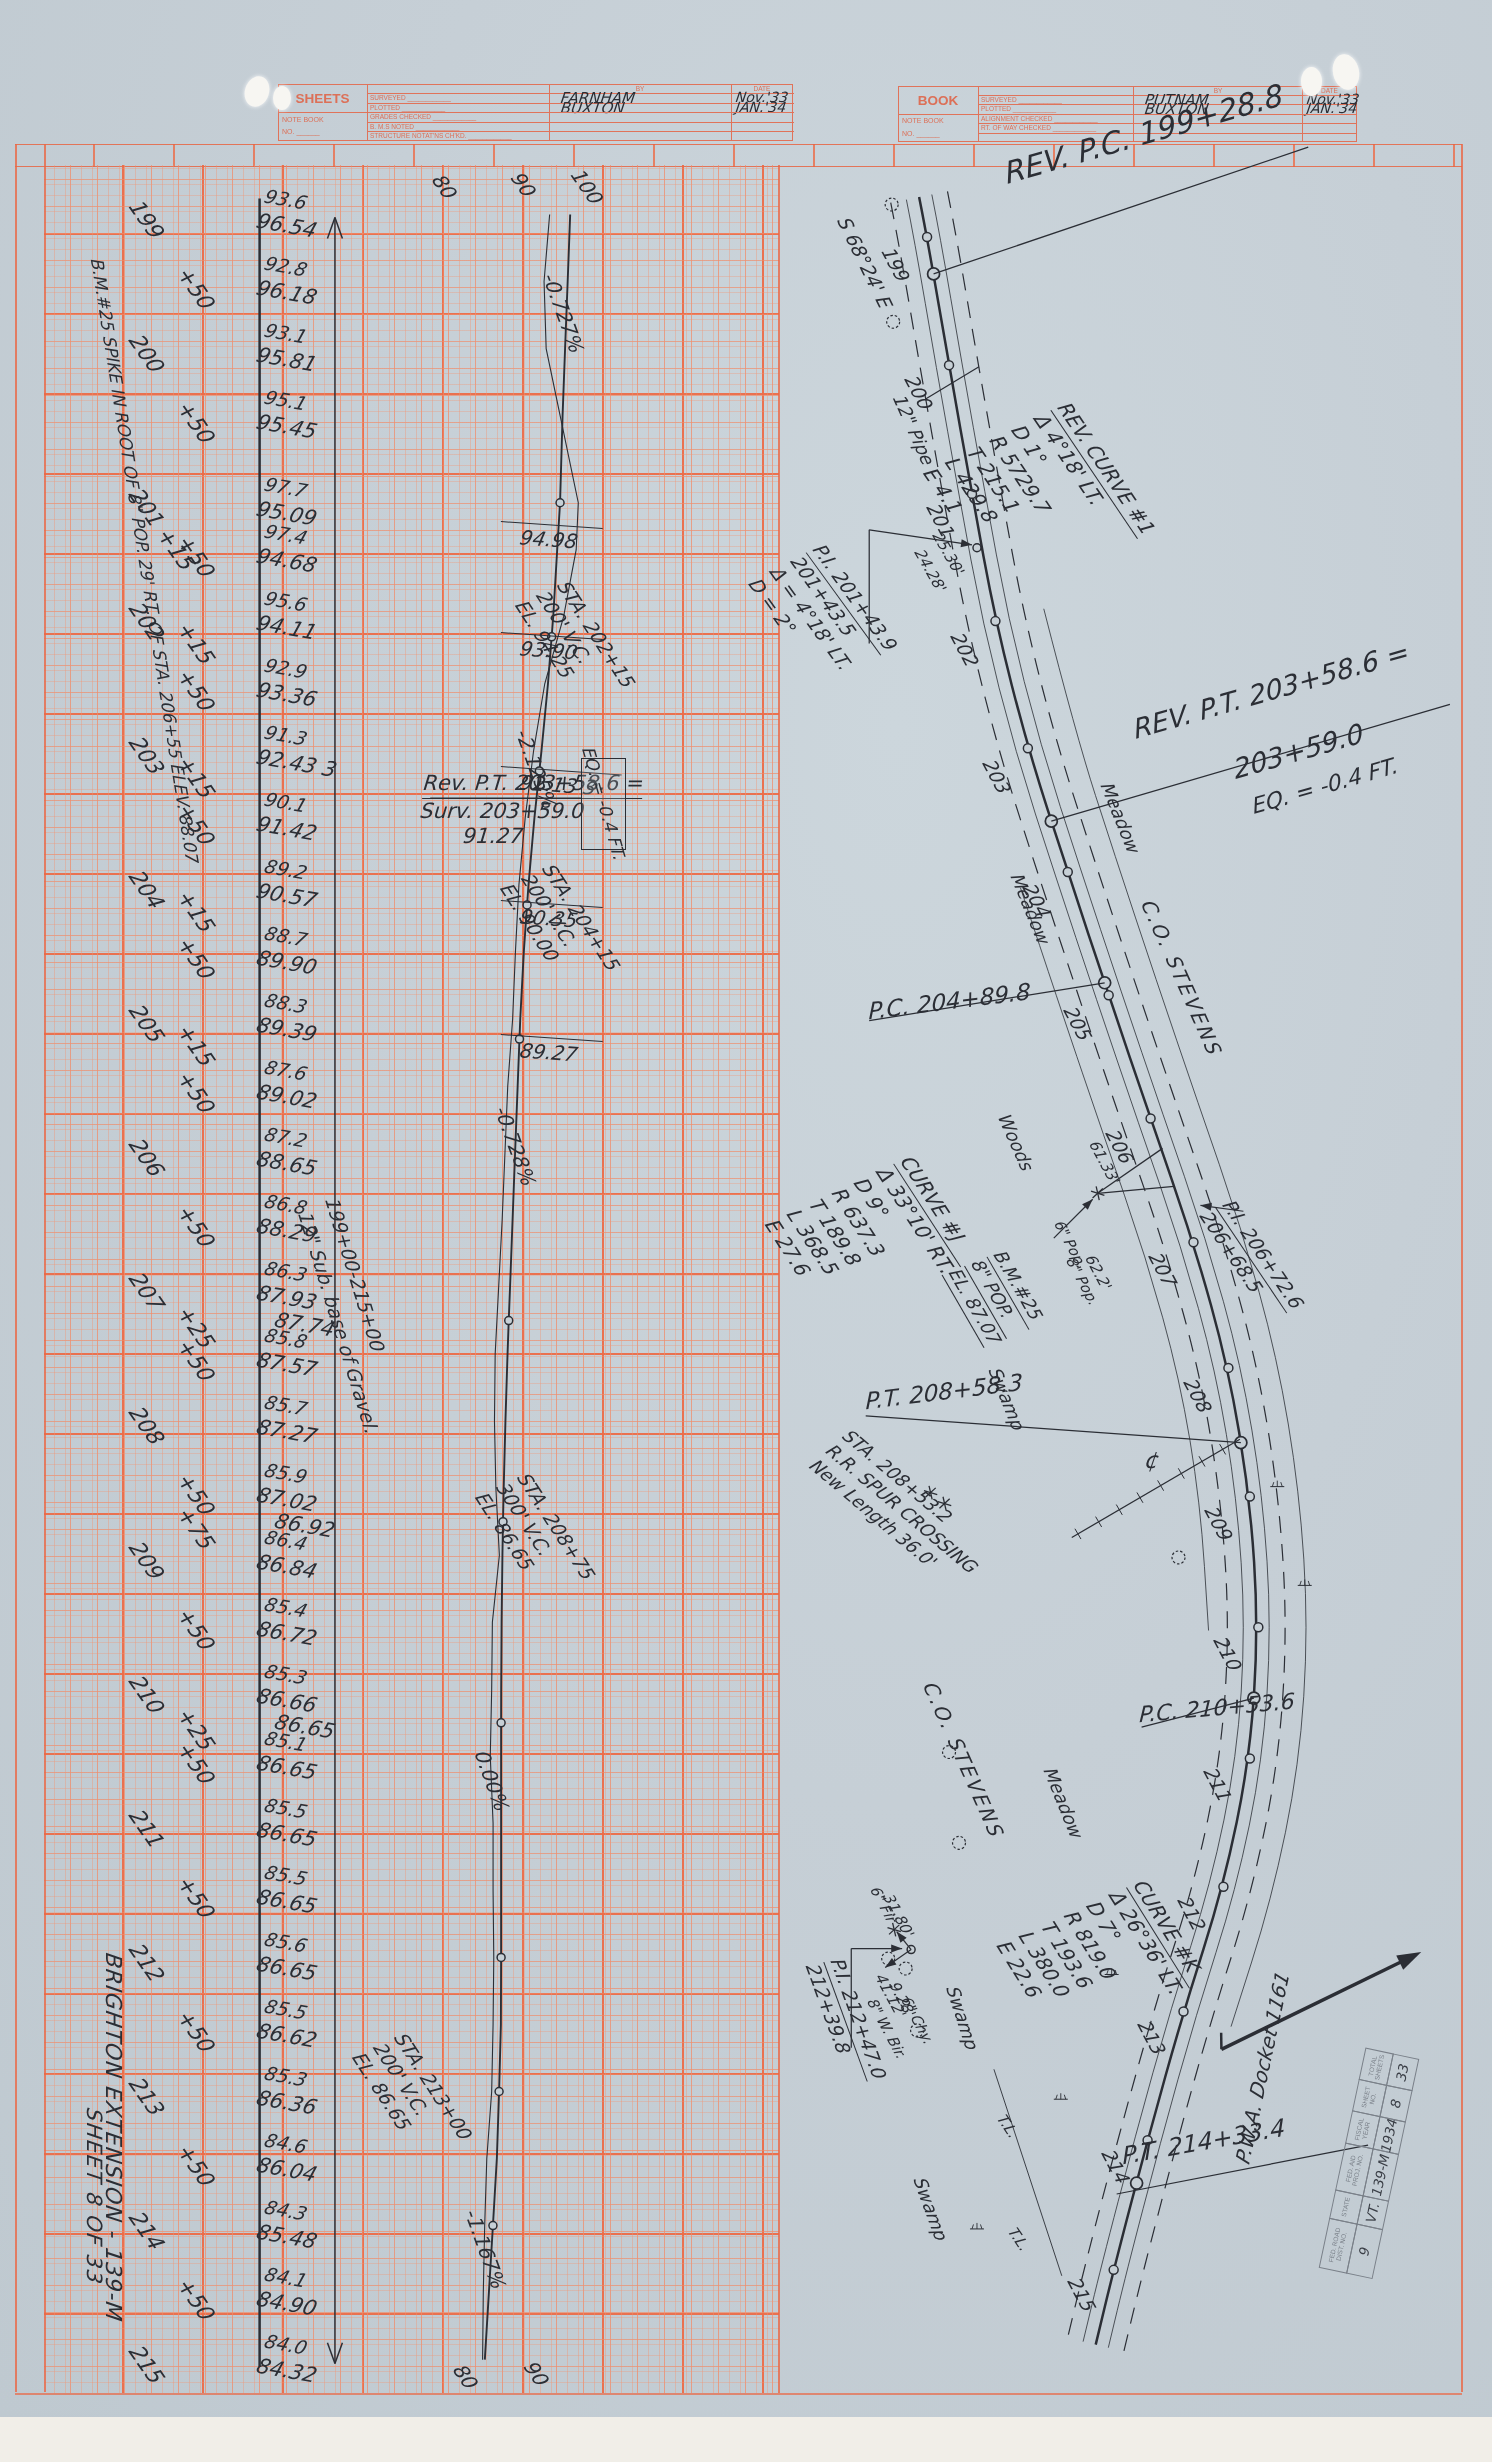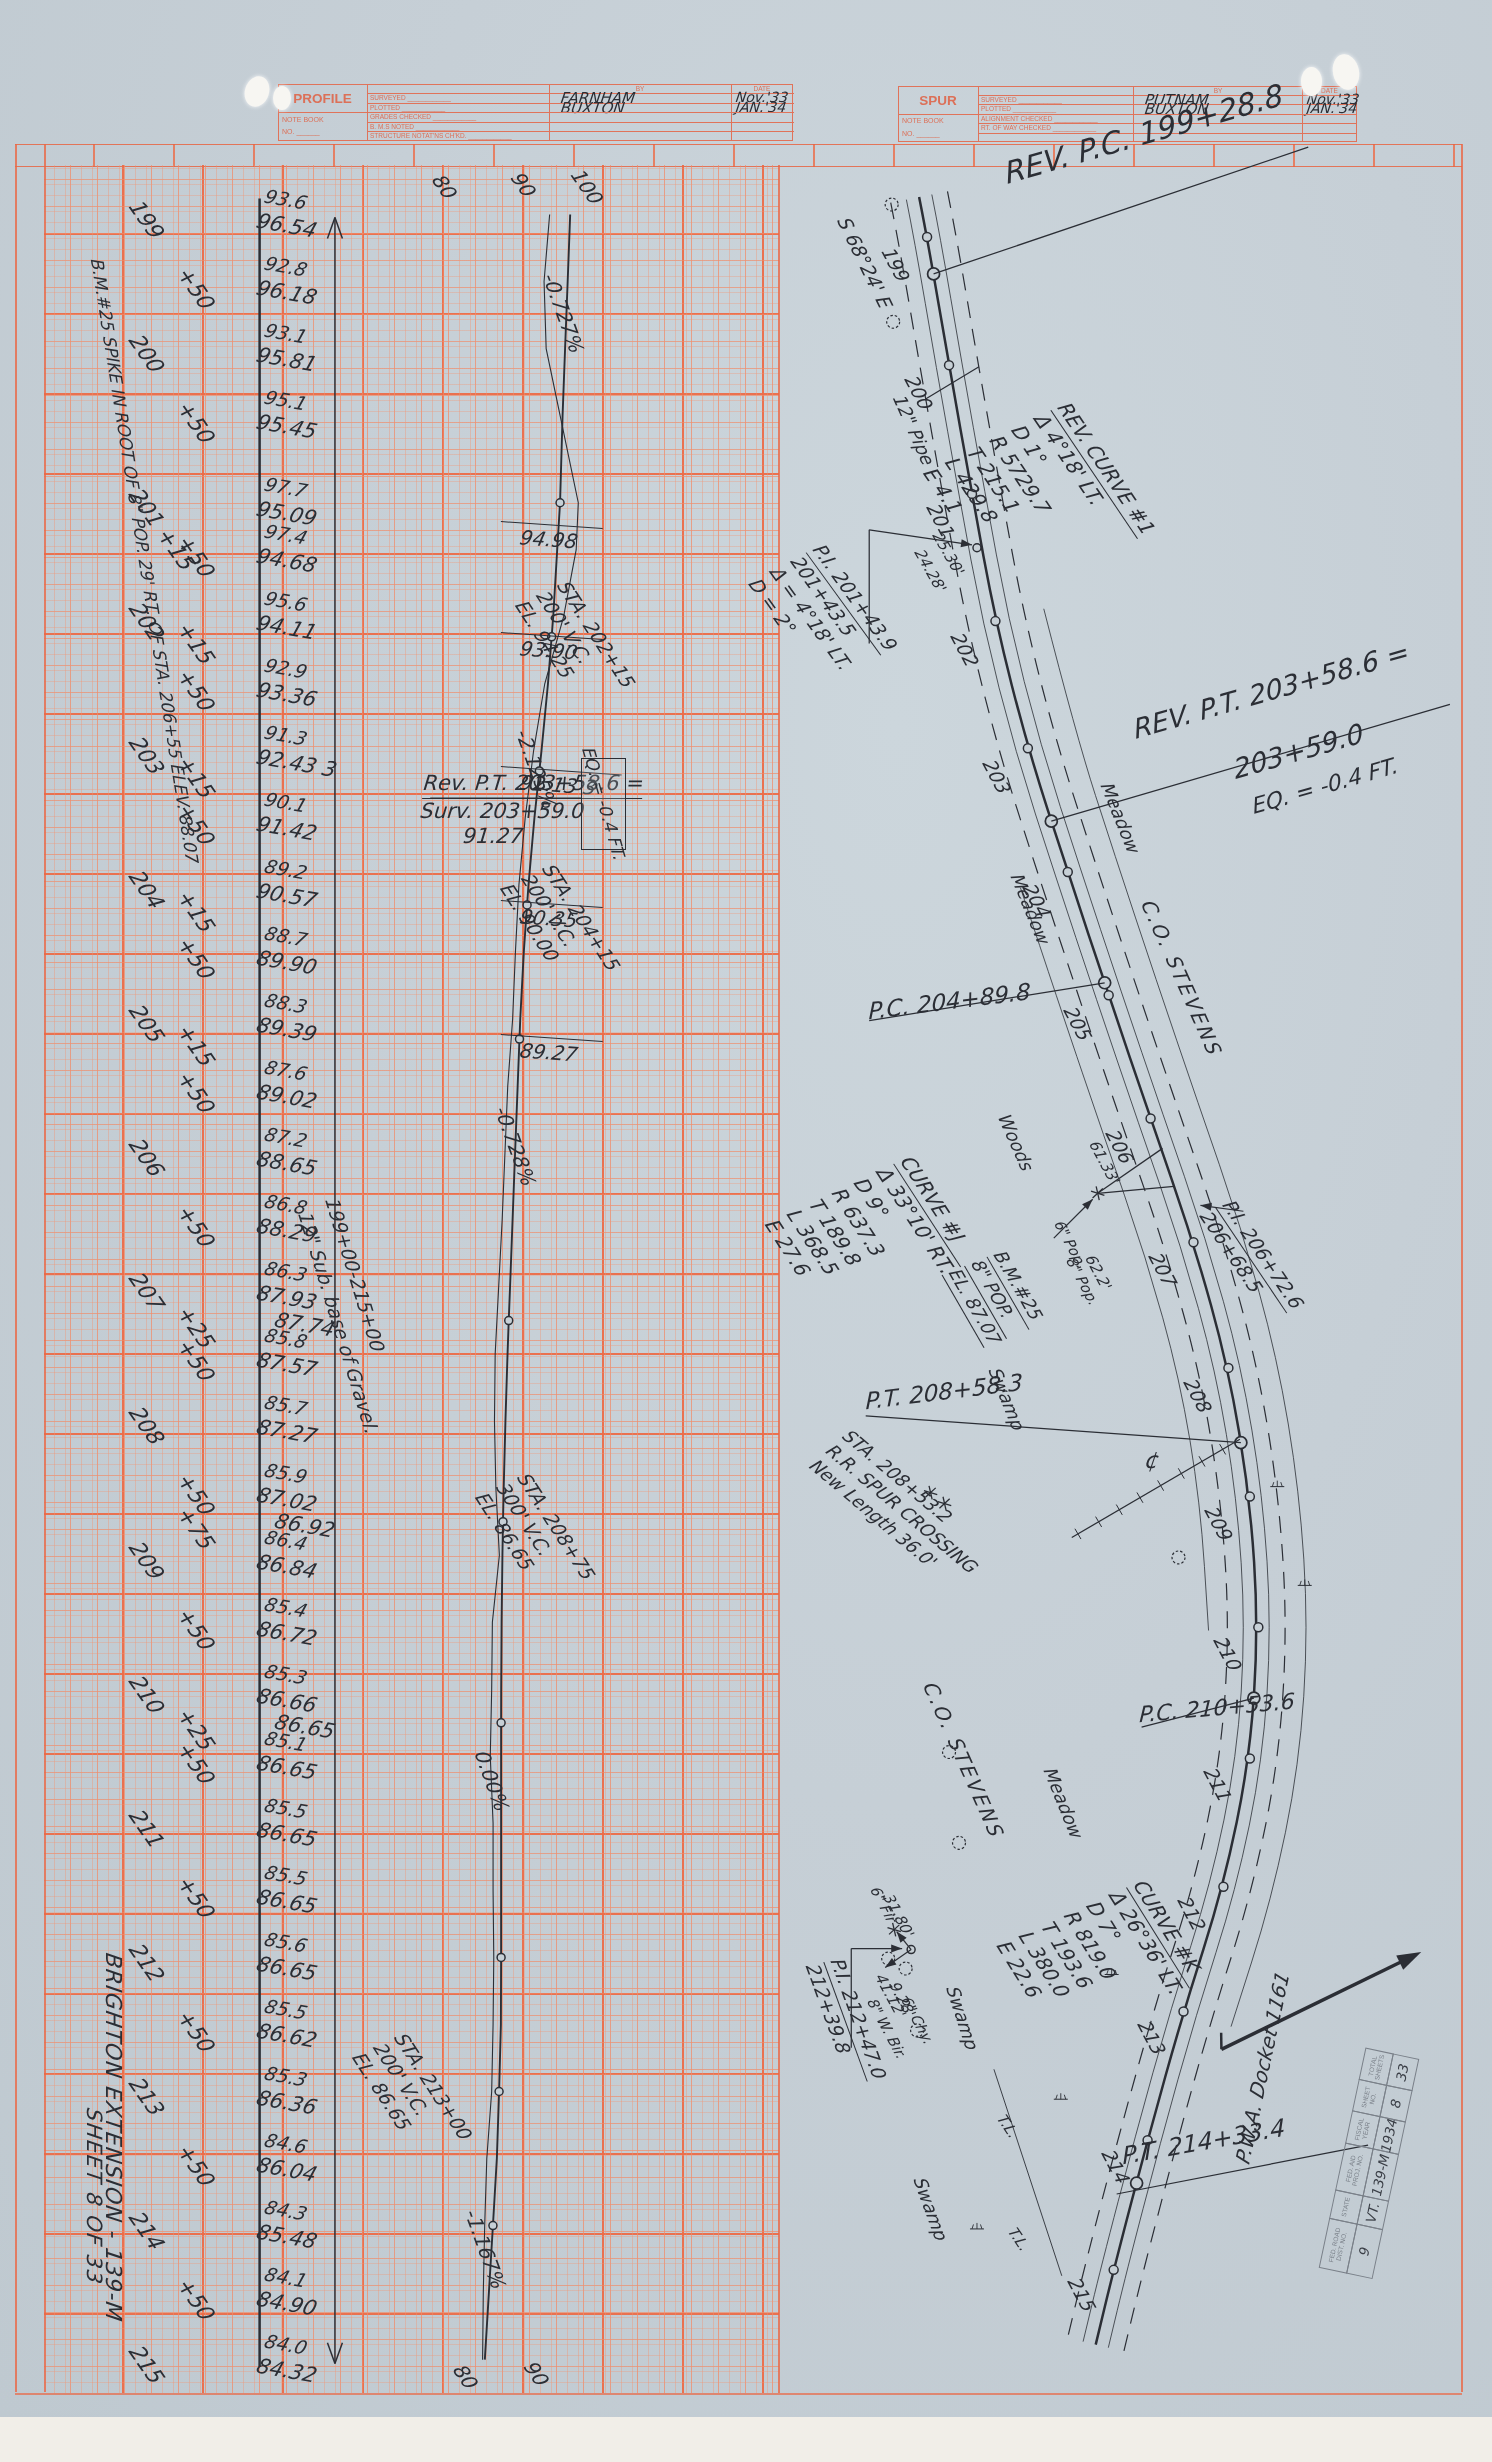--- a/index.html
+++ b/index.html
@@ -48,21 +48,21 @@
   <div class="rule-orange-v" style="left:1461px;top:144px;height:2248px;"></div>
   <div class="rule-orange-h" style="left:15px;top:2393px;width:1447px;"></div>
 
   <div class="tb" id="tb-left" style="left: 278px; top: 84px; width: 515px; height: 57px;">
       <div class="bx" style="left: 0px; top: 0px; width: 513px; height: 55px;"></div>
       <div class="lv" style="left: 89px; top: 0px; width: 1px; height: 57px;"></div>
       <div class="lv" style="left: 271px; top: 0px; width: 1px; height: 57px;"></div>
       <div class="lv" style="left: 453px; top: 0px; width: 1px; height: 57px;"></div>
       <div class="lv" style="left: 89px; top: 9px; width: 427px; height: 1px;"></div>
       <div class="lv" style="left: 0px; top: 28.4px; width: 89px; height: 1px;"></div>
-      <div class="lab" style="left: 0px; top: 6.8px; width: 89px; text-align: center; font-size: 13.5px; font-weight: bold;">PROFILE</div>
+      <div class="lab" style="left: 0px; top: 6.8px; width: 89px; text-align: center; font-size: 13.5px; font-weight: bold;">SHEETS</div>
       <div class="lab" style="left: 4px; top: 32px; font-size: 7px;">NOTE BOOK</div>
       <div class="lab" style="left: 4px; top: 44px; font-size: 7px;">NO. ______</div>
       <div class="lab" style="left: 271px; top: 1px; width: 182px; text-align: center; font-size: 6.5px;">BY</div>
       <div class="lab" style="left: 453px; top: 1px; width: 62px; text-align: center; font-size: 6.5px;">DATE</div>
       <div class="lab" style="left: 92px; top: 10px; font-size: 6.5px;">SURVEYED ____________</div>
       <div class="hw" style="position: absolute; left: 283px; top: 5px; font-size: 15px; transform: skewX(-8deg);">FARNHAM</div>
       <div class="hw" style="position: absolute; left: 458px; top: 5px; font-size: 14px; transform: skewX(-8deg);">Nov.'33</div>
       <div class="lv" style="left: 89px; top: 18.6px; width: 427px; height: 0.7px;"></div>
       <div class="lab" style="left: 92px; top: 19.6px; font-size: 6.5px;">PLOTTED ____________</div>
       <div class="hw" style="position: absolute; left: 283px; top: 14.6px; font-size: 15px; transform: skewX(-8deg);">BUXTON</div>
@@ -74,21 +74,21 @@
       <div class="lv" style="left: 89px; top: 47px; width: 427px; height: 0.7px;"></div>
       <div class="lab" style="left: 92px; top: 48px; font-size: 6.5px;">STRUCTURE NOTAT'NS CH'KD. ____________</div>
     </div>
   <div class="tb" id="tb-right" style="left: 898px; top: 86px; width: 459px; height: 56px;">
       <div class="bx" style="left: 0px; top: 0px; width: 457px; height: 54px;"></div>
       <div class="lv" style="left: 80px; top: 0px; width: 1px; height: 56px;"></div>
       <div class="lv" style="left: 235px; top: 0px; width: 1px; height: 56px;"></div>
       <div class="lv" style="left: 404px; top: 0px; width: 1px; height: 56px;"></div>
       <div class="lv" style="left: 80px; top: 9px; width: 379px; height: 1px;"></div>
       <div class="lv" style="left: 0px; top: 28px; width: 80px; height: 1px;"></div>
-      <div class="lab" style="left: 0px; top: 6.7px; width: 80px; text-align: center; font-size: 13.5px; font-weight: bold;">SPUR</div>
+      <div class="lab" style="left: 0px; top: 6.7px; width: 80px; text-align: center; font-size: 13.5px; font-weight: bold;">BOOK</div>
       <div class="lab" style="left: 4px; top: 31px; font-size: 7px;">NOTE BOOK</div>
       <div class="lab" style="left: 4px; top: 44px; font-size: 7px;">NO. ______</div>
       <div class="lab" style="left: 235px; top: 1px; width: 170px; text-align: center; font-size: 6.5px;">BY</div>
       <div class="lab" style="left: 404px; top: 1px; width: 55px; text-align: center; font-size: 6.5px;">DATE</div>
       <div class="lab" style="left: 83px; top: 10px; font-size: 6.5px;">SURVEYED ____________</div>
       <div class="hw" style="position: absolute; left: 247px; top: 5px; font-size: 15px; transform: skewX(-8deg);">PUTNAM</div>
       <div class="hw" style="position: absolute; left: 409px; top: 5px; font-size: 14px; transform: skewX(-8deg);">Nov.'33</div>
       <div class="lv" style="left: 80px; top: 18.4px; width: 379px; height: 0.7px;"></div>
       <div class="lab" style="left: 83px; top: 19.4px; font-size: 6.5px;">PLOTTED ____________</div>
       <div class="hw" style="position: absolute; left: 247px; top: 14.4px; font-size: 15px; transform: skewX(-8deg);">BUXTON</div>

